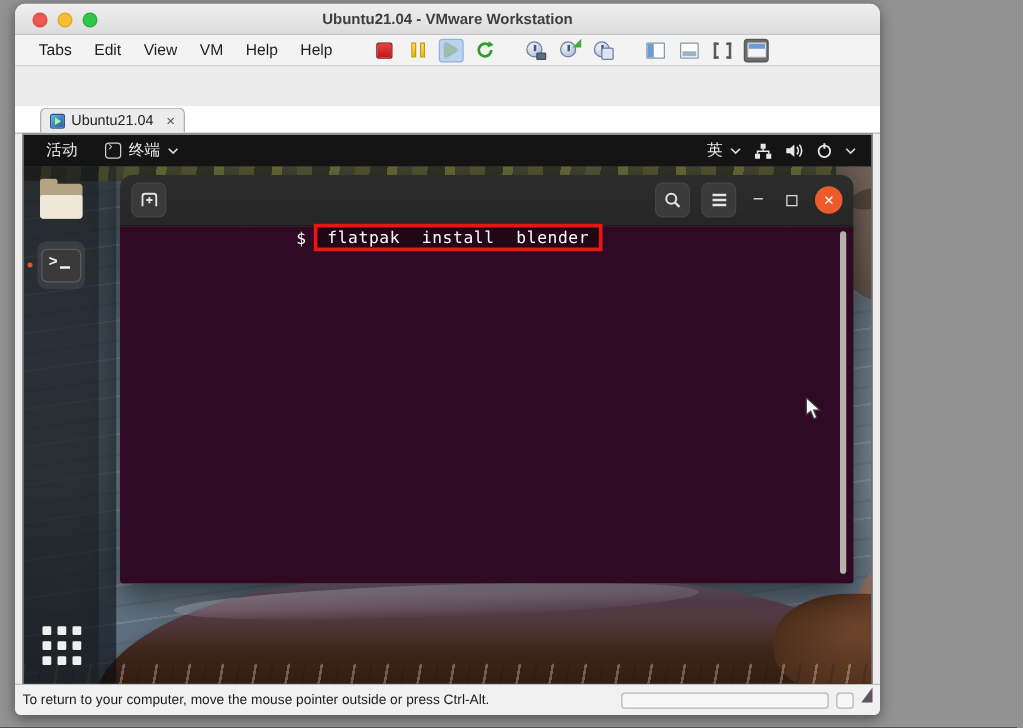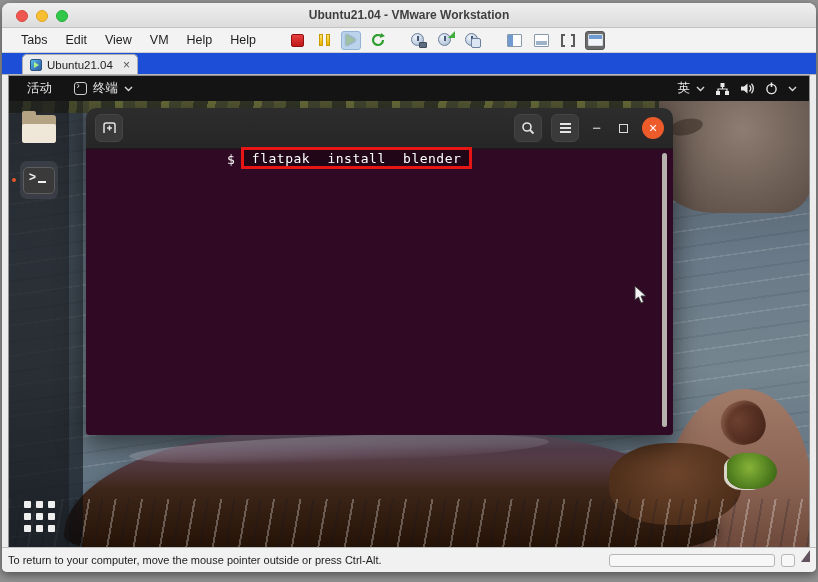--- a/index.html
+++ b/index.html
@@ -1,20 +1,20 @@
 <!DOCTYPE html>
 <html><head>
 <meta charset="utf-8">
 <style>
   * { margin:0; padding:0; box-sizing:border-box; }
   html,body { width:818px; height:582px; overflow:hidden; }
   body { background:#929292; font-family:"Liberation Sans", sans-serif; position:relative; }
 
   
-  .vmw-window { position:absolute; left:2px; top:3px; width:814px; height:569px;
+  .vmw-window { position:absolute; left:12px; top:3px; width:692px; height:569px;
     background:#ececec; border-radius:8px 8px 5px 5px; overflow:hidden;
     box-shadow:0 3px 10px rgba(0,0,0,.45); display:flex; flex-direction:column; }
 
   .titlebar { height:25px; background:linear-gradient(#efefef,#dcdcdc);
     border-bottom:1px solid #c2c2c2; position:relative; display:flex;
     align-items:center; justify-content:center; }
   .traffic { position:absolute; left:14px; top:7px; display:flex; gap:8px; }
   .light { width:12px; height:12px; border-radius:50%; }
   .light.red   { background:#f05750; border:1px solid #d94640; }
   .light.yellow{ background:#f7bd33; border:1px solid #e0a621; }
@@ -46,21 +46,21 @@
   .icon-library i { position:absolute; left:0; top:0; bottom:0; width:5px; background:#6f9bd1; }
   .icon-thumbs { width:15px; height:13px; background:#fdfdfd; border:1px solid #8899aa; border-radius:1px; position:relative; }
   .icon-thumbs i { position:absolute; left:1px; right:1px; bottom:1px; height:4px; background:#9fb3c8; }
   .icon-full { width:14px; height:13px; position:relative; }
   .icon-full i, .icon-full b { position:absolute; width:4px; height:13px; border:2px solid #5a5a5a; }
   .icon-full i { left:0; border-right:none; }
   .icon-full b { right:0; border-left:none; }
   .icon-console { width:15px; height:12px; background:#f2f6fa; border:1px solid #d8dde2; border-radius:1px; position:relative; }
   .icon-console i { position:absolute; left:0; right:0; top:0; height:4px; background:#6f9bd1; }
 
-  .tabbar { height:22px; background:#1d4ed8; border-bottom:1px solid #b7b7b7; display:flex; align-items:flex-end; }
+  .tabbar { height:22px; background:#ffffff; border-bottom:1px solid #b7b7b7; display:flex; align-items:flex-end;margin-top:32px; }
   .tab { margin-left:20px; height:20px; width:116px; background:#ebebeb;
     border:1px solid #adadad; border-bottom:none; border-radius:5px 5px 0 0;
     display:flex; align-items:center; gap:5px; padding:0 7px; }
   .tab-vm-icon { width:12px; height:12px; border-radius:2px; position:relative;
     background:linear-gradient(135deg,#56c1e8 0%, #3f7fc4 55%, #2f5f9e 100%); border:1px solid #2a5486; }
   .tab-vm-icon::after { content:""; position:absolute; left:3px; top:2px; width:0; height:0;
     border-left:5px solid #aef08a; border-top:3.5px solid transparent; border-bottom:3.5px solid transparent; }
   .tab-label { font-size:11.5px; color:#222; }
   .tab-close { font-size:12px; color:#555; margin-left:auto; line-height:10px; }
 

